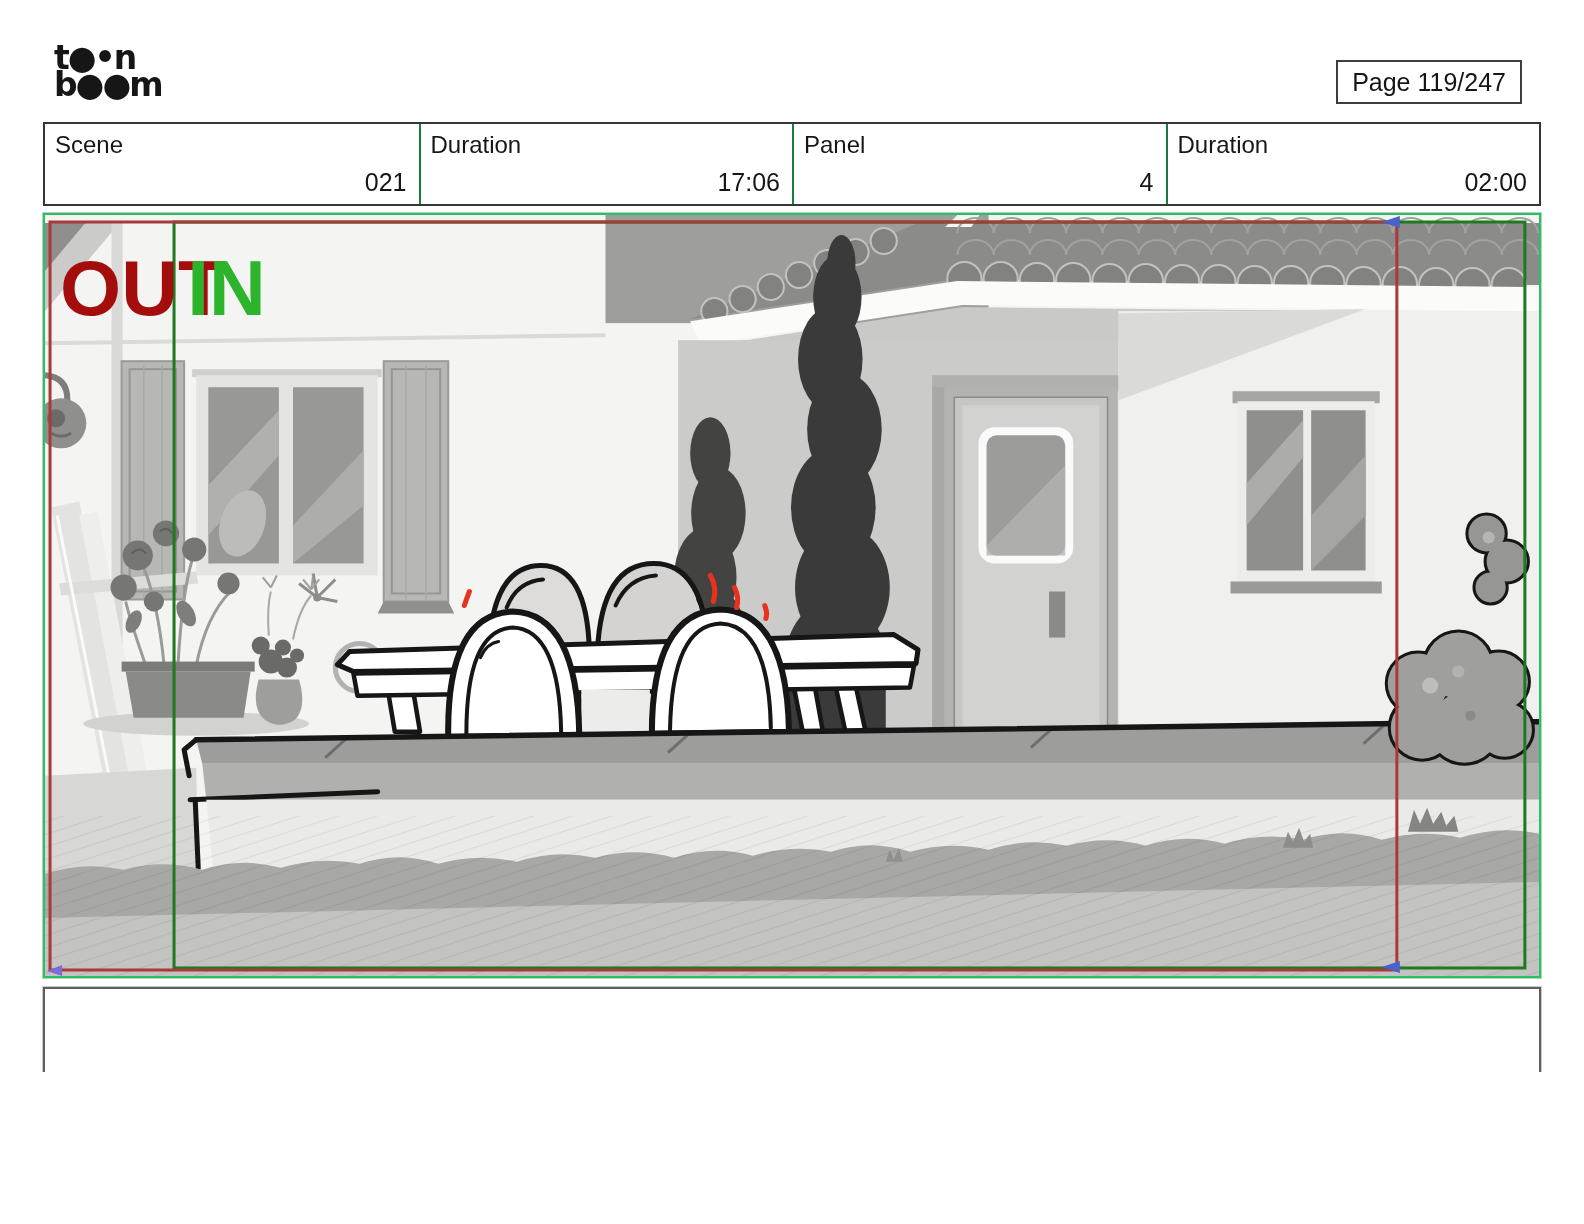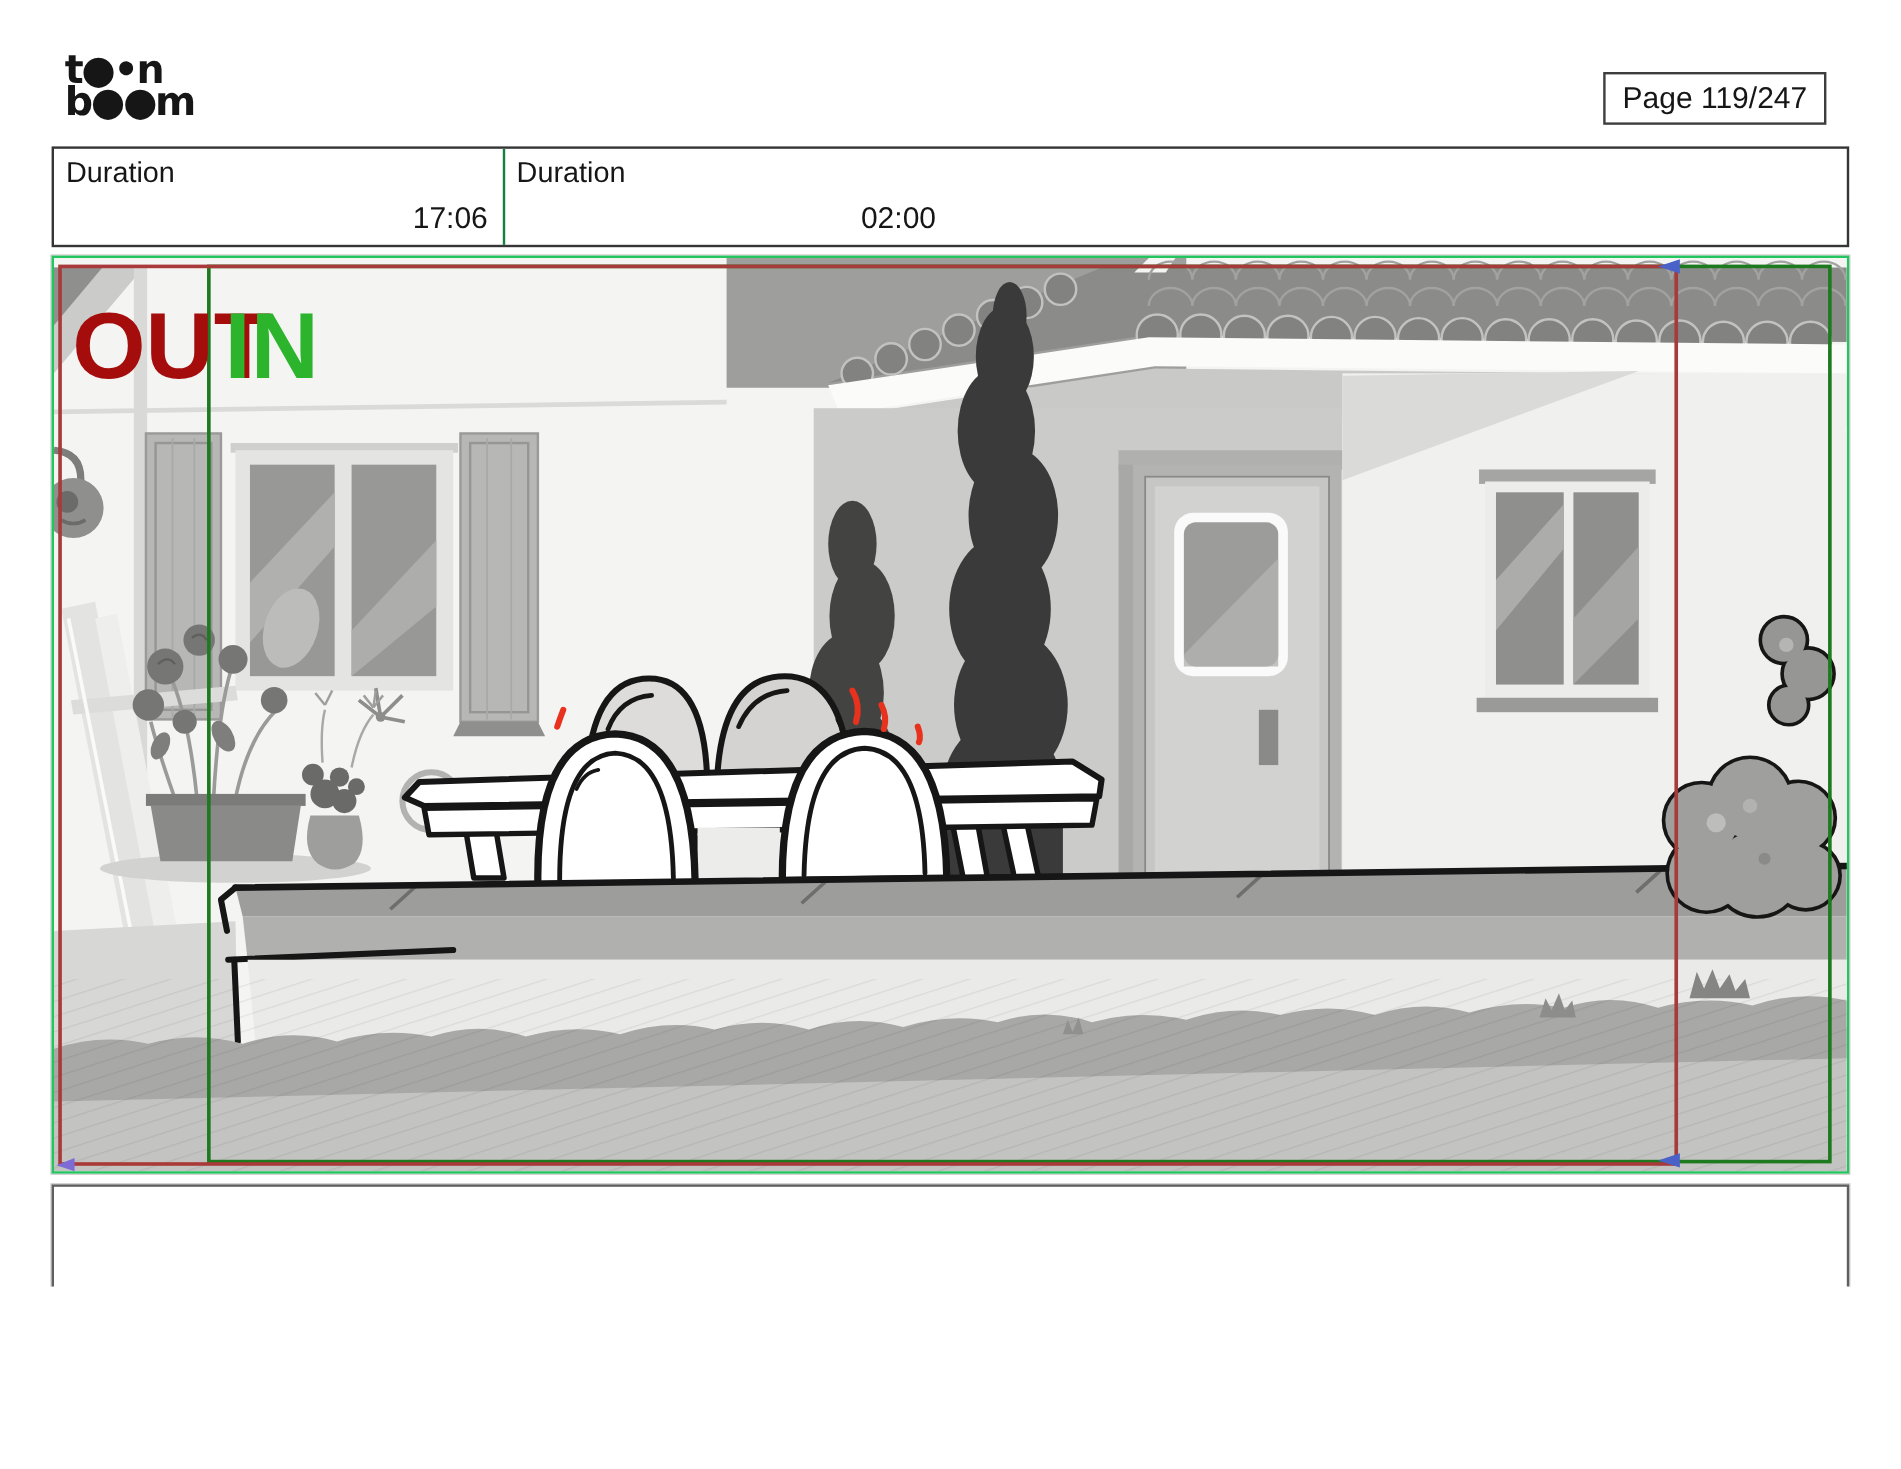--- a/index.html
+++ b/index.html
@@ -45,22 +45,30 @@
   <div class="logo">
     <div>t●•n</div>
     <div>b●●m</div>
   </div>
   <div class="pagebox">
     <span>Page 119/247</span>
   </div>
 
   <div class="info-table">
     <div class="cell">
+      <span class="label">Scene</span>
+      <span class="value">021</span>
+    </div>
+    <div class="cell">
       <span class="label">Duration</span>
       <span class="value">17:06</span>
+    </div>
+    <div class="cell">
+      <span class="label">Panel</span>
+      <span class="value">4</span>
     </div>
     <div class="cell">
       <span class="label">Duration</span>
       <span class="value">02:00</span>
     </div>
   </div>
 
   <div class="panel">
     <svg viewBox="0 0 1482 760" preserveAspectRatio="none">
 

